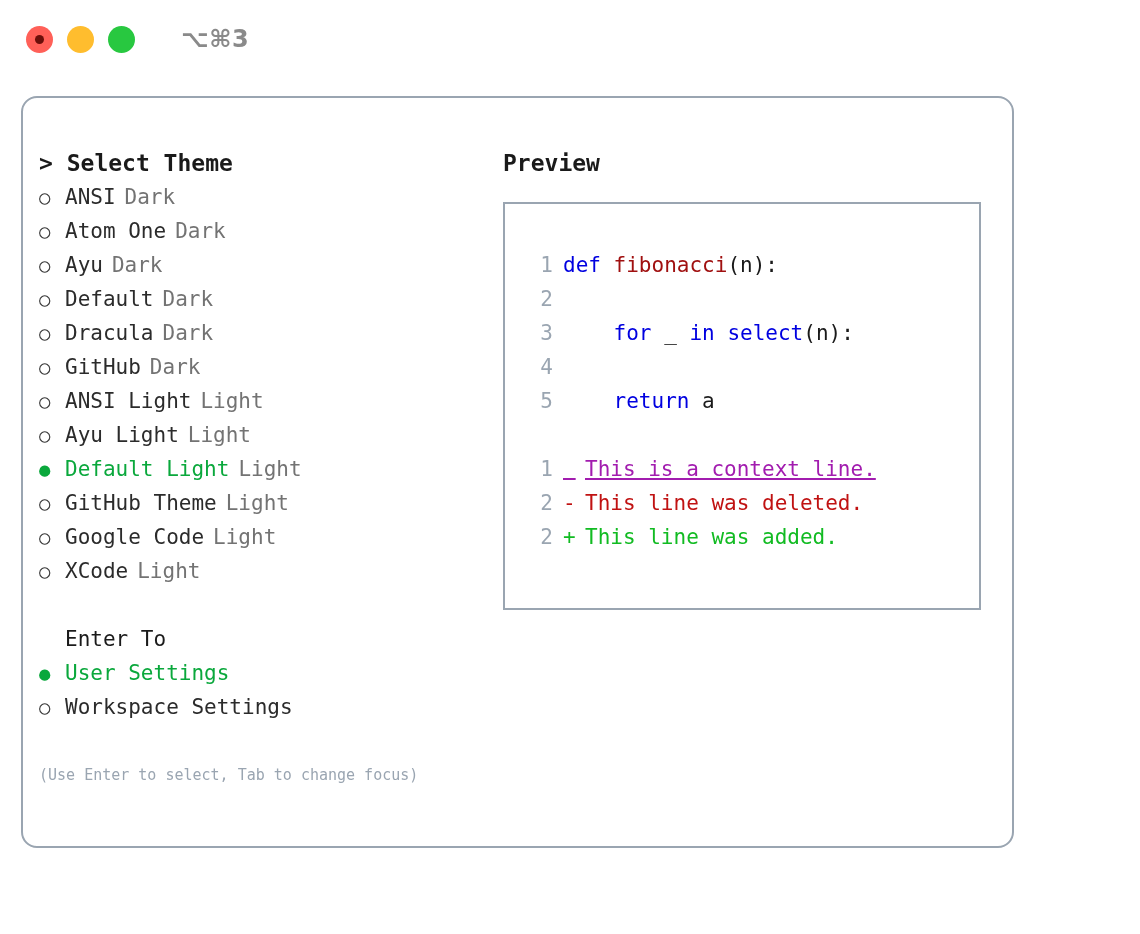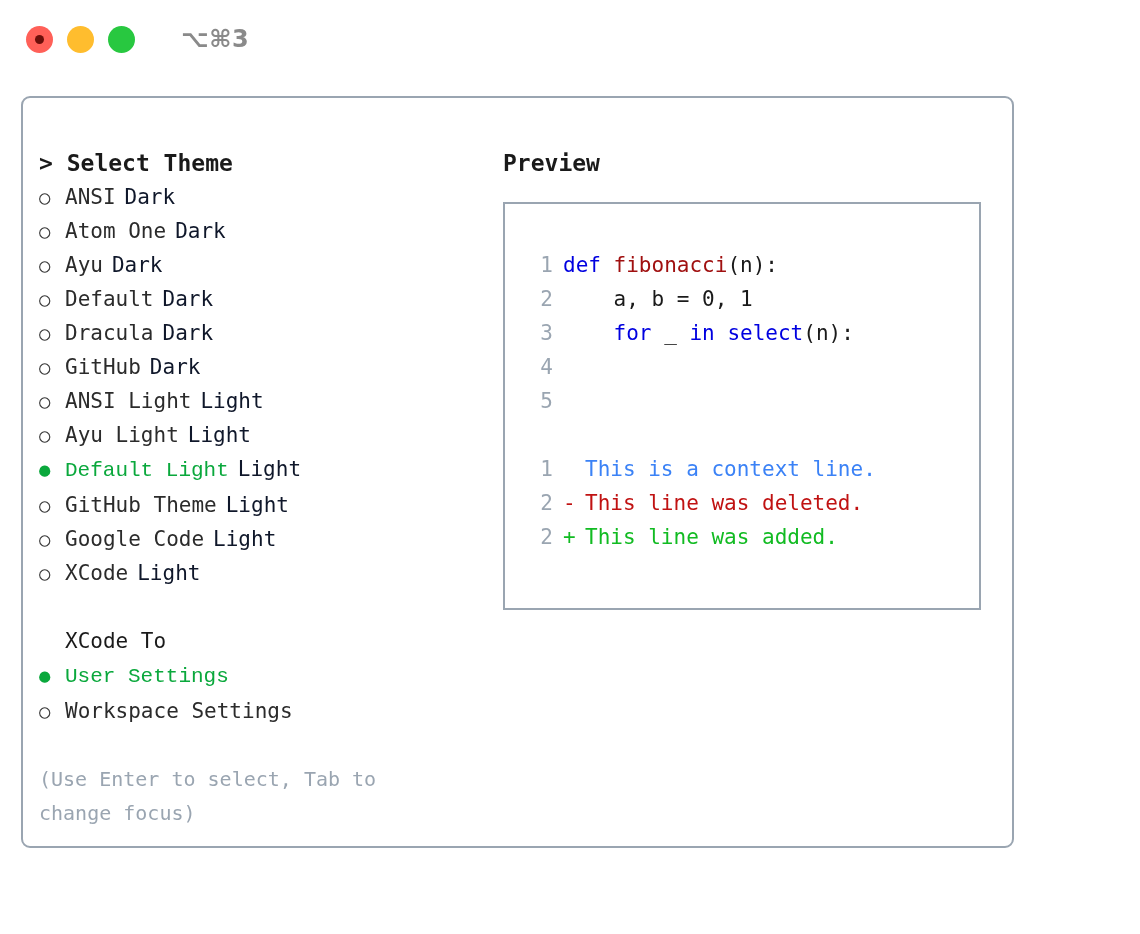--- a/index.html
+++ b/index.html
@@ -52,21 +52,21 @@
     letter-spacing: 0.5px;
     font-family: "DejaVu Sans", "Liberation Sans", sans-serif;
   }
 
   
   .dialog {
     position: absolute;
     left: 21px; top: 96px;
     width: 993px; height: 752px;
     border: 2px solid #9aa5b1;
-    border-radius: 9px;
+    border-radius: 16px;
     background: #ffffff;
   }
 
   .columns { display: flex; height: 100%; }
   .left-col  { width: 470px; padding: 48px 0 0 16px; }
   .right-col { flex: 1; padding: 48px 0 0 10px; }
 
   
   .hdr {
     font-size: 23px;
@@ -84,35 +84,35 @@
     white-space: pre;
   }
   .bullet {
     width: 26px;
     flex: 0 0 26px;
     color: #3a3a3a;
     font-size: 19px;
   }
   .bullet.sel { color: #0aa83c; font-size: 19px; }
   .name  { color: #2b2b2b; }
-  .name.sel { color: #0aa83c; font-family: Liberation Mono, monospace; }
-  .cat   { color: #0f172a; margin-left: 9px; }
+  .name.sel { color: #0aa83c; }
+  .cat   { color: #737373; margin-left: 9px; }
   .spacer { height: 34px; }
 
   .section-hdr {
     font-size: 21px;
     color: #1a1a1a;
     line-height: 34px;
     padding-left: 26px;
     white-space: pre;
   }
 
   .hint {
     margin-top: 34px;
-    font-size: 20px;
+    font-size: 15px;
     line-height: 34px;
     color: #9aa5b1;
     width: 400px;
     white-space: pre-wrap;
   }
 
   
   .preview-hdr {
     font-size: 23px;
     font-weight: bold;
@@ -139,21 +139,21 @@
     flex: 0 0 28px;
     color: #9aa5b1;
     text-align: right;
     margin-right: 10px;
   }
   .ctext { color: #1a1a1a; }
   .kw  { color: #0000e0; }
   .fn  { color: #a01010; text-align: right; }
   .gap { height: 34px; }
   .mark { width: 22px; flex: 0 0 22px; }
-  .diff-ctx { color: #3b82f6; }
+  .diff-ctx { color: #a21caf; text-decoration: underline; }
   .diff-del { color: #c01212; }
   .diff-add { color: #11bb22; }
 </style>
 </head>
 <body>
 
 <div id="app">
 
   <div class="titlebar">
     <div class="lights">
@@ -181,38 +181,38 @@
             <div class="row"><span class="bullet">○</span><span class="name">ANSI Light</span><span class="cat">Light</span></div>
             <div class="row"><span class="bullet">○</span><span class="name">Ayu Light</span><span class="cat">Light</span></div>
             <div class="row"><span class="bullet sel">●</span><span class="name sel">Default Light</span><span class="cat">Light</span></div>
             <div class="row"><span class="bullet">○</span><span class="name">GitHub Theme</span><span class="cat">Light</span></div>
             <div class="row"><span class="bullet">○</span><span class="name">Google Code</span><span class="cat">Light</span></div>
             <div class="row"><span class="bullet">○</span><span class="name">XCode</span><span class="cat">Light</span></div>
           </div>
 
         <div class="spacer"></div>
 
-        <div class="section-hdr">XCode To</div>
+        <div class="section-hdr">Enter To</div>
         <div class="list" id="apply-list">
             <div class="row"><span class="bullet sel">●</span><span class="name sel">User Settings</span></div>
             <div class="row"><span class="bullet">○</span><span class="name">Workspace Settings</span></div>
           </div>
 
         <div class="hint">(Use Enter to select, Tab to change focus)</div>
       </div>
 
       <div class="right-col">
         <div class="preview-hdr">Preview</div>
         <div class="preview-box">
           <div id="code-block">
               <div class="cline"><span class="lnum">1</span><span class="ctext"><span class="kw">def </span><span class="fn">fibonacci</span><span>(n):</span></span></div>
-              <div class="cline"><span class="lnum">2</span><span class="ctext"><span>    a, b = 0, 1</span></span></div>
+              <div class="cline"><span class="lnum">2</span></div>
               <div class="cline"><span class="lnum">3</span><span class="ctext"><span>    </span><span class="kw">for</span><span> _ </span><span class="kw">in</span><span> </span><span class="kw">select</span><span>(n):</span></span></div>
               <div class="cline"><span class="lnum">4</span></div>
-              <div class="cline"><span class="lnum">5</span></div>
+              <div class="cline"><span class="lnum">5</span><span class="ctext"><span>    </span><span class="kw">return</span><span> a</span></span></div>
             </div>
           <div class="gap"></div>
           <div id="diff-block">
               <div class="cline"><span class="lnum">1</span><span class="mark diff-ctx"> </span><span class="diff-ctx">This is a context line.</span></div>
               <div class="cline"><span class="lnum">2</span><span class="mark diff-del">-</span><span class="diff-del">This line was deleted.</span></div>
               <div class="cline"><span class="lnum">2</span><span class="mark diff-add">+</span><span class="diff-add">This line was added.</span></div>
             </div>
         </div>
       </div>
 

